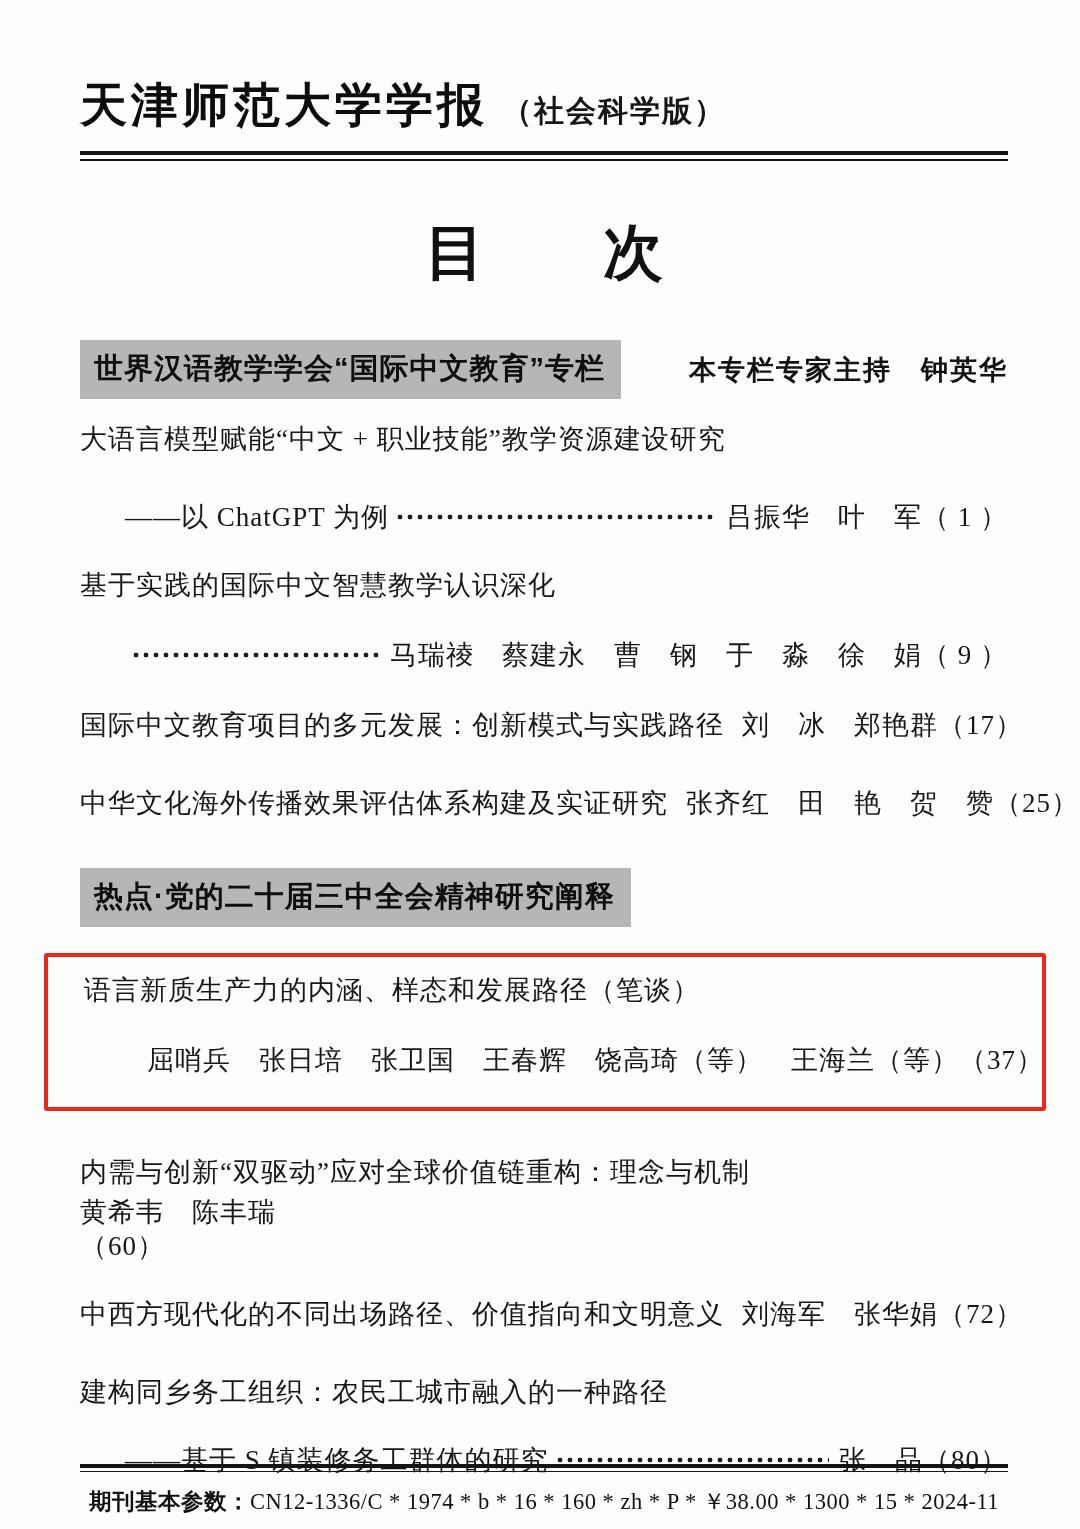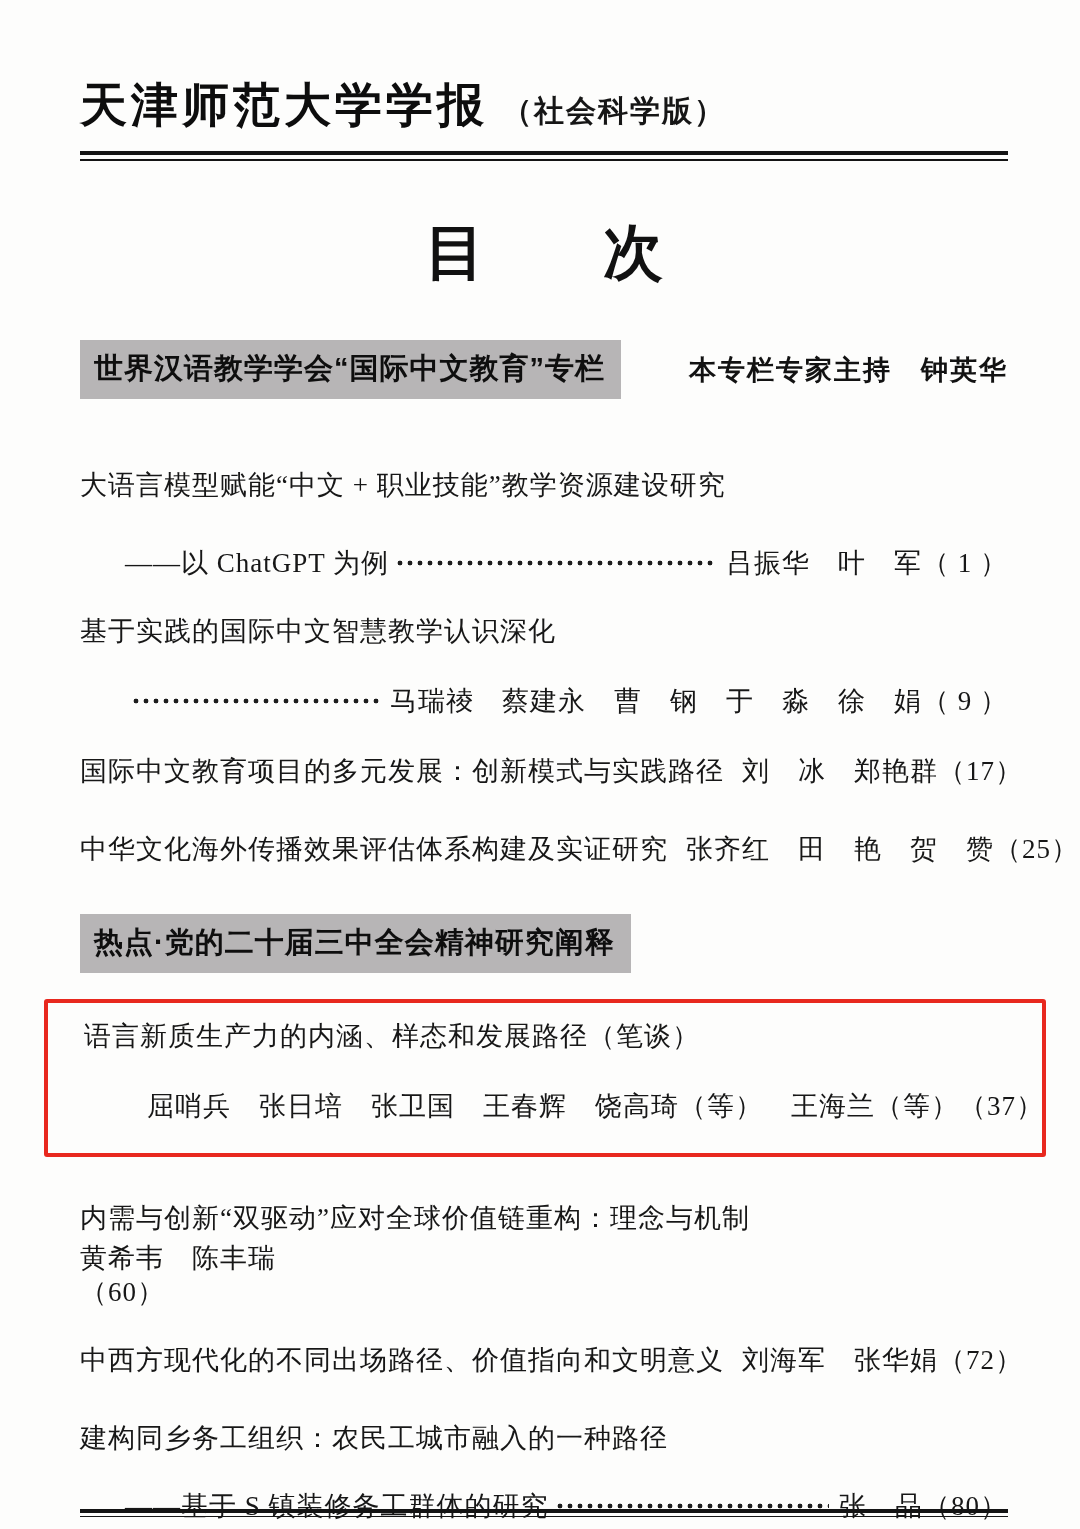--- a/index.html
+++ b/index.html
@@ -95,21 +95,21 @@
   .footer-text{
     margin-top:14px;
     text-align:center;
     font-size:22.5px;
     letter-spacing:0.5px;
     color:#111;
   }
   .footer-text .lbl{font-weight:700;}
   
   .mt-band1{margin-top:46px;gap:24px;}
-  .mt-art1{margin-top:69px;}
+  .mt-art1{margin-top:23px;}
   .mt32{margin-top:44px;}
   .mt34{margin-top:34px;}
   .mt36{margin-top:36px;}
   .mt44{margin-top:44px;flex-direction:column;}
   .mt-band2{margin-top:48px;}
   .mt-band3{margin-top:32px;}
   .mt-in{margin-top:36px;}
 </style>
 </head>
 <body style="--accent-red: #e8281e; --band-gray: #b7b5b6;">
@@ -200,15 +200,18 @@
   </div>
   <div class="row indent mt34">
     <span class="t">——基于 S 镇装修务工群体的研究</span>
     <span class="leader"></span>
     <span class="authors">张　品</span>
     <span class="pg">（80）</span>
   </div>
 
   <div class="footer">
     <div class="footer-rule"></div>
+    <div class="footer-text">
+      <span class="lbl">期刊基本参数：</span><span>CN12-1336/C * 1974 * b * 16 * 160 * zh * P * ￥38.00 * 1300 * 15 * 2024-11</span>
+    </div>
   </div>
 
 </div>
 
 </body></html>

